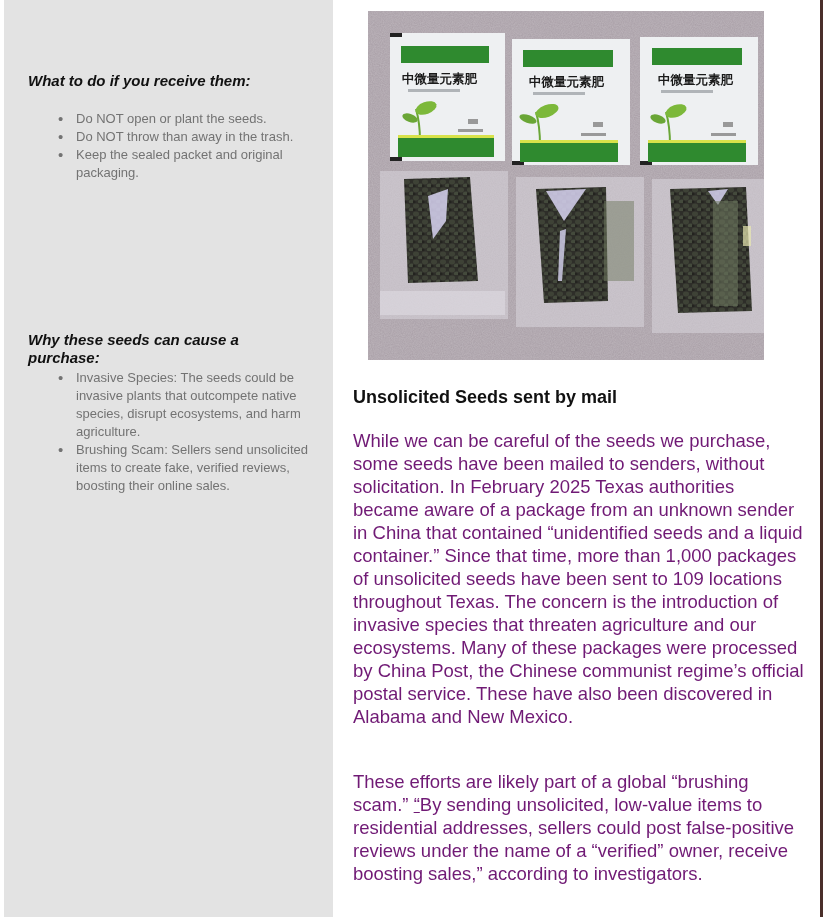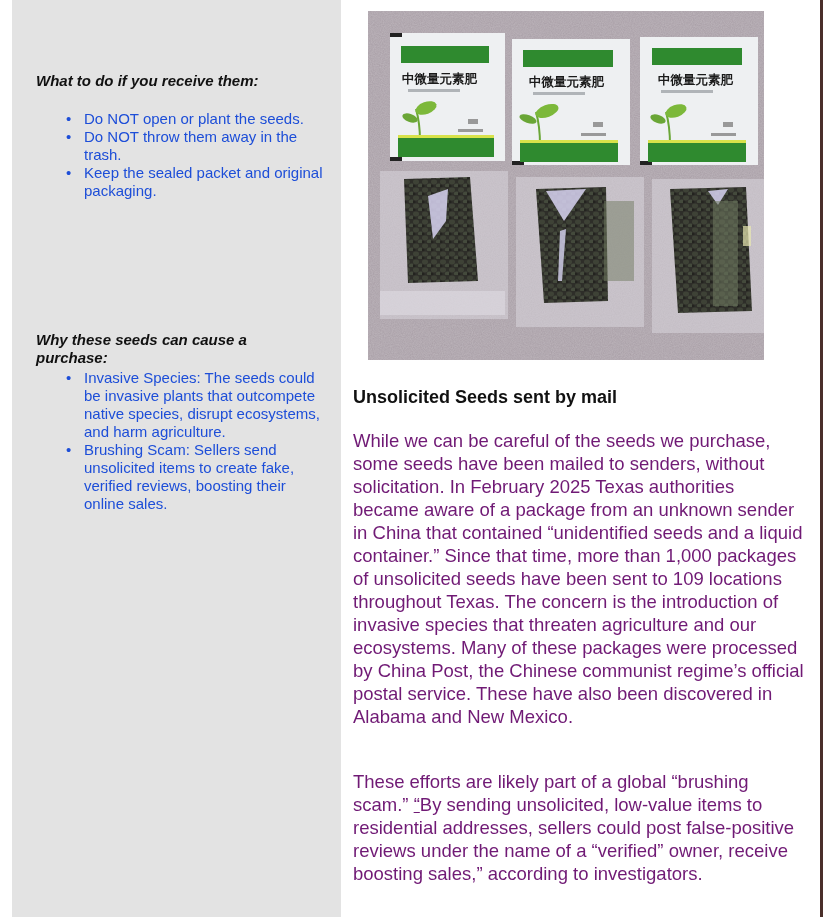--- a/index.html
+++ b/index.html
@@ -1,30 +1,30 @@
 <!DOCTYPE html>
 <html><head>
   <meta charset="utf-8">
   <style>
     * { box-sizing: border-box; margin: 0; padding: 0; }
     html, body { width: 825px; height: 917px; overflow: hidden; background: #ffffff; }
     body { position: relative; font-family: "Liberation Sans", sans-serif; color: #111; }
 
     .left-panel {
-      position: absolute; left: 12px; top: 0; width: 329px; height: 917px;
+      position: absolute; left: 4px; top: 0; width: 329px; height: 917px;
       background: #e3e3e3;
     }
     .side-heading {
       position: absolute; left: 24px;
       font-size: 15px; font-weight: bold; font-style: italic;
       line-height: 18px; color: #111; width: 290px;
     }
     .side-list {
       position: absolute; left: 52px; width: 262px;
-      list-style: none; font-size: 15px; line-height: 18px; color: #1d4ed8;
+      list-style: none; font-size: 13px; line-height: 18px; color: #737373;
     }
     .side-list li { position: relative; padding-left: 20px; }
     .side-list li::before {
       content: "•"; position: absolute; left: 2px; top: 0; font-size: 15px;
     }
 
     .right-border {
       position: absolute; left: 820px; top: 0; width: 3px; height: 917px;
       background: #4a2f2a;
     }
@@ -45,21 +45,21 @@
     }
     .underlined { text-decoration: underline; }
   </style>
 </head>
 <body>
 
 <div class="left-panel">
   <div class="side-heading" style="top:72px;">What to do if you receive them:</div>
   <ul class="side-list" style="top:110px;">
     <li>Do NOT open or plant the seeds.</li>
-    <li>Do NOT throw them away in the trash.</li>
+    <li>Do NOT throw than away in the trash.</li>
     <li>Keep the sealed packet and original packaging.</li>
   </ul>
 
   <div class="side-heading" style="top:331px; width:240px;">Why these seeds can cause a purchase:</div>
   <ul class="side-list" style="top:369px;">
     <li>Invasive Species: The seeds could be invasive plants that outcompete native species, disrupt ecosystems, and harm agriculture.</li>
     <li>Brushing Scam: Sellers send unsolicited items to create fake, verified reviews, boosting their online sales.</li>
   </ul>
 </div>
 

